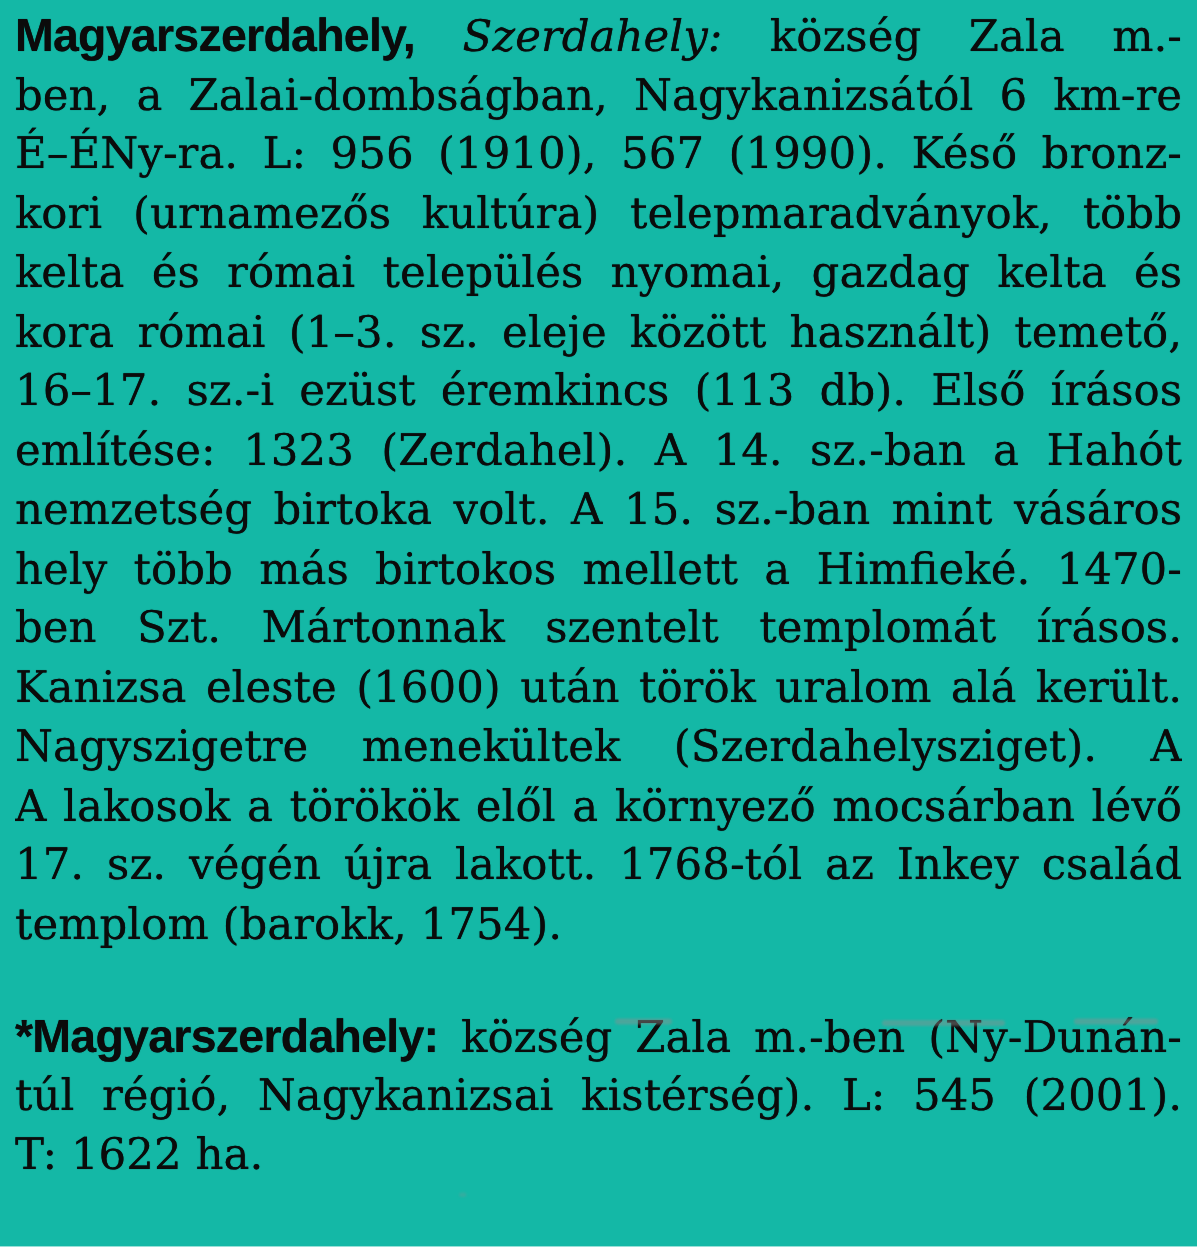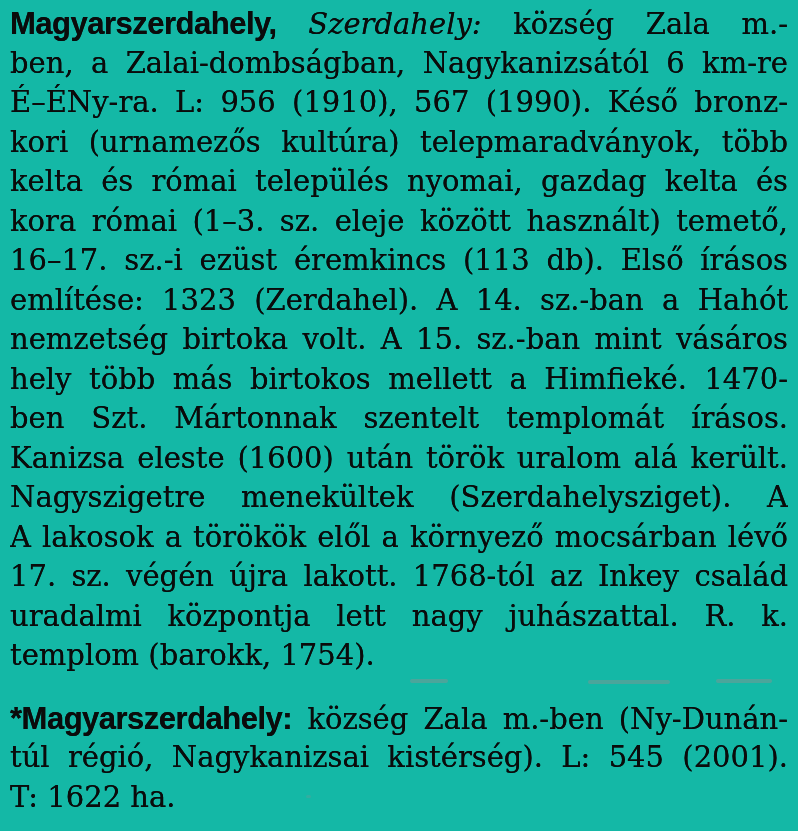--- a/index.html
+++ b/index.html
@@ -19,21 +19,21 @@
     
     text-shadow: 0 0 0.5px rgba(0,0,0,0.85);
   }
   .text-block {
     position: absolute;
     left: 10px;
     right: 10px;
     top: 4px;
   }
   .entry { display: block; }
-  .entry-2 { margin-top: 23px; }
+  .entry-2 { margin-top: 35px; }
   .line {
     height: 39.5px;
     line-height: 39.5px;
     overflow: hidden;
   }
   .just {
     text-align: justify;
     text-align-last: justify;
   }
   .last-line {
@@ -82,21 +82,20 @@
           <div class="line just">kora római (1–3. sz. eleje között használt) temető,</div>
           <div class="line just">16–17. sz.-i ezüst éremkincs (113 db). Első írásos</div>
           <div class="line just">említése: 1323 (Zerdahel). A 14. sz.-ban a Hahót</div>
           <div class="line just">nemzetség birtoka volt. A 15. sz.-ban mint vásáros</div>
           <div class="line just">hely több más birtokos mellett a Himfieké. 1470-</div>
           <div class="line just">ben Szt. Mártonnak szentelt templomát írásos.</div>
           <div class="line just">Kanizsa eleste (1600) után török uralom alá került.</div>
           <div class="line just">Nagyszigetre menekültek (Szerdahelysziget). A</div>
           <div class="line just">A lakosok a törökök elől a környező mocsárban lévő</div>
           <div class="line just">17. sz. végén újra lakott. 1768-tól az Inkey család</div>
-          <div class="line just">uradalmi központja lett nagy juhászattal. R. k.</div>
         </div>
       <div class="line last-line">templom (barokk, 1754).</div>
     </div>
 
     <div class="entry entry-2">
       <div class="line just">
         <span class="hw">*Magyarszerdahely:</span>
         <span>község Zala m.-ben (Ny-Dunán-</span>
       </div>
       <div>

